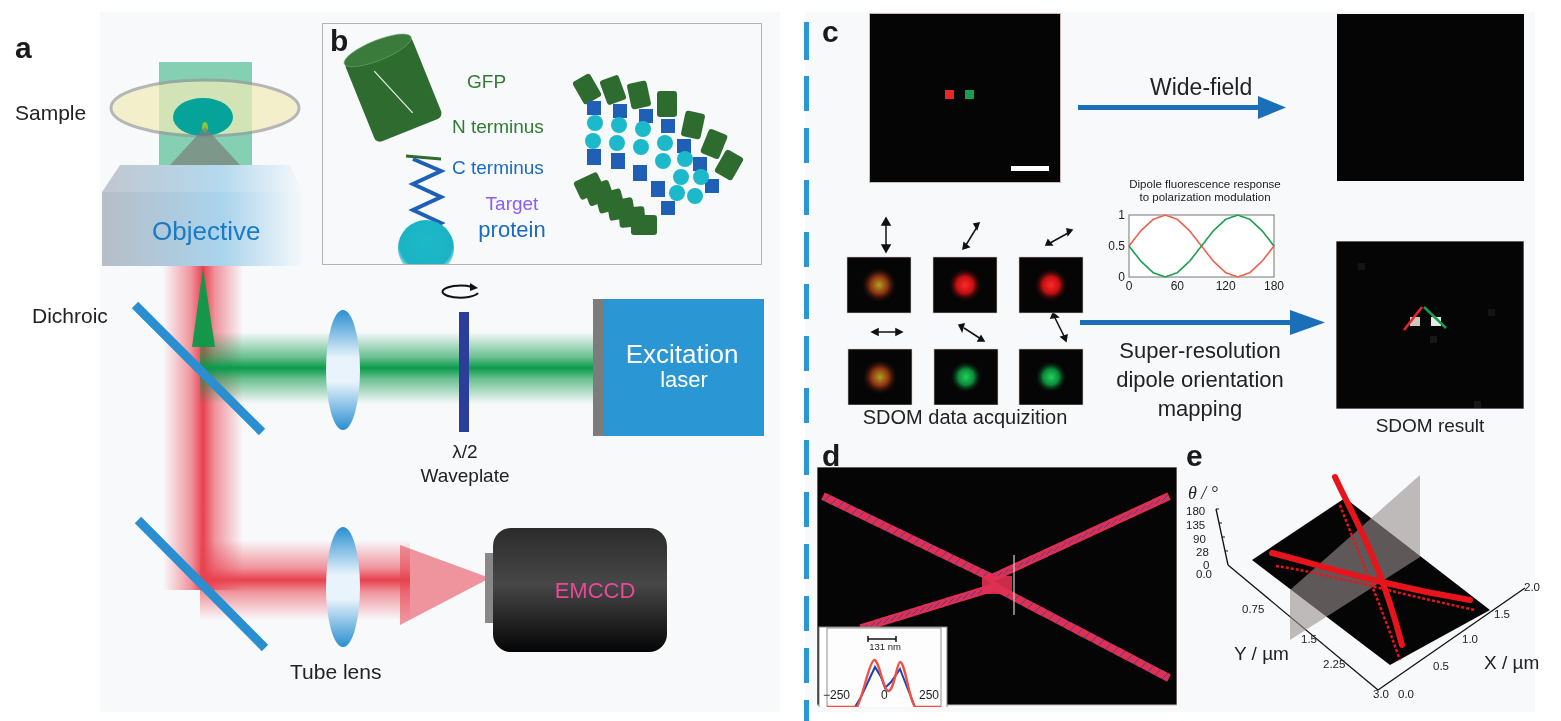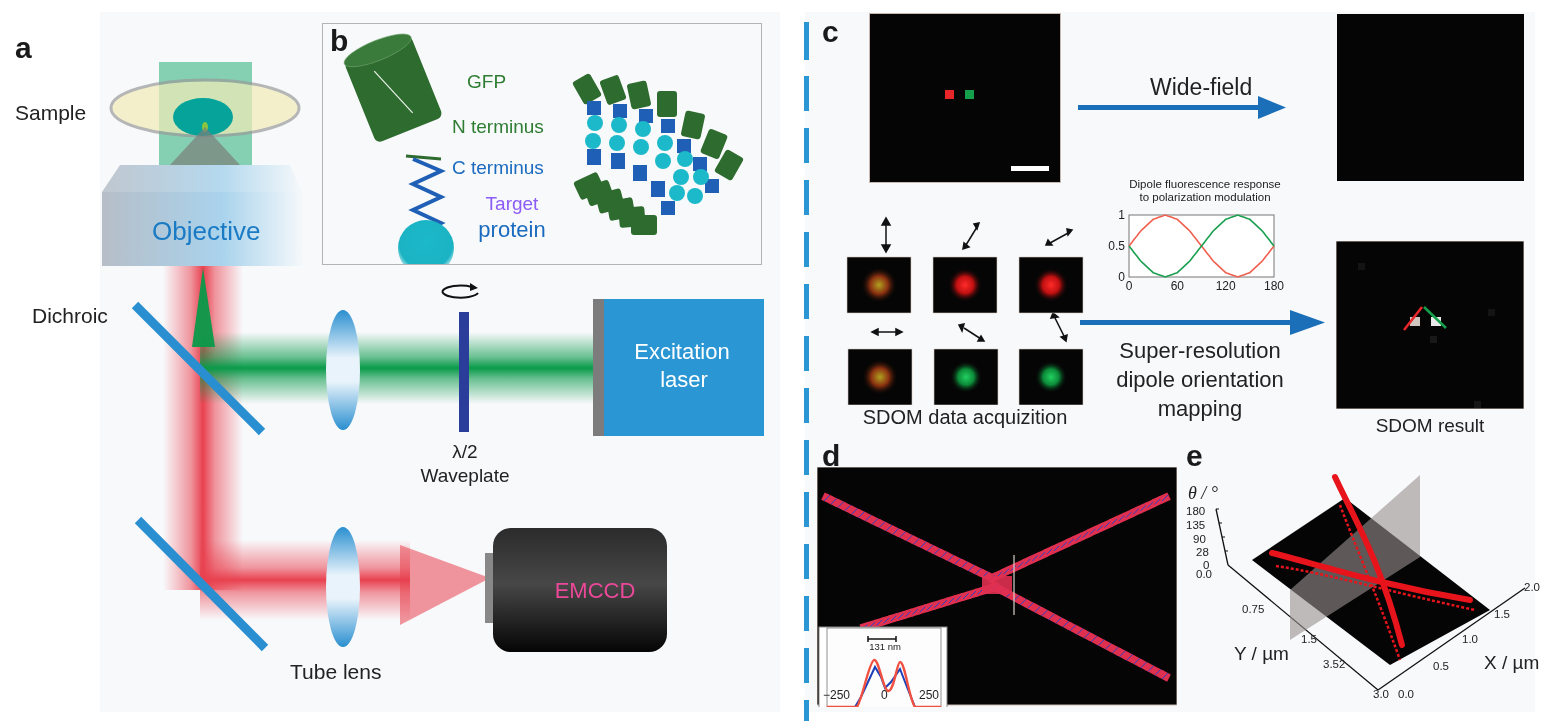--- a/index.html
+++ b/index.html
@@ -100,21 +100,21 @@
   <rect x="485" y="553" width="13" height="70" fill="#888"></rect>
   <rect x="493" y="528" width="174" height="124" rx="18" fill="url(#camGrad)"></rect>
 </svg>
 
 <div class="plabel" style="left:15px;top:33px">a</div>
 <div class="txt" style="left:15px;top:101px;font-size:21px">Sample</div>
 <div class="txt" style="left:152px;top:217px;font-size:26px;color:#1a7bc4">Objective</div>
 <div class="txt" style="left:32px;top:304px;font-size:21px">Dichroic</div>
 <div class="txt txt-c" style="left:440px;top:442px;width:50px;font-size:19px">λ/2</div>
 <div class="txt txt-c" style="left:405px;top:466px;width:120px;font-size:19px">Waveplate</div>
-<div class="txt txt-c" style="left:604px;top:340px;width:156px;font-size:22px;color:#fff">Excitation</div>
+<div class="txt txt-c" style="left:604px;top:340px;width:156px;font-size:26px;color:#fff">Excitation</div>
 <div class="txt txt-c" style="left:604px;top:368px;width:160px;font-size:22px;color:#fff">laser</div>
 <div class="txt txt-c" style="left:493px;top:579px;width:204px;font-size:22px;color:#ec4899">EMCCD</div>
 <div class="txt" style="left:290px;top:660px;font-size:21px">Tube lens</div>
 
 <div class="abs" style="left:322px;top:23px;width:438px;height:240px;border:1px solid #b3b3b3;background:#f8f9fb">
   <svg width="438" height="240">
     <g transform="translate(-322,-23)">
 
       <g transform="rotate(-22 390 85)">
         <rect x="355" y="45" width="72" height="88" rx="6" fill="#2e6b2e"></rect>
@@ -880,21 +880,21 @@
 </svg>
 <div class="txt" style="left:1188px;top:484px;font-size:18px;font-family:'Liberation Serif',serif;font-style:italic">θ / °</div>
 <div class="txt" style="left:1186px;top:505px;font-size:11.5px">180</div>
 <div class="txt" style="left:1186px;top:519px;font-size:11.5px">135</div>
 <div class="txt" style="left:1193px;top:533px;font-size:11.5px">90</div>
 <div class="txt" style="left:1196px;top:546px;font-size:11.5px">28</div>
 <div class="txt" style="left:1203px;top:559px;font-size:11.5px">0</div>
 <div class="txt" style="left:1196px;top:568px;font-size:11.5px">0.0</div>
 <div class="txt" style="left:1242px;top:603px;font-size:11.5px">0.75</div>
 <div class="txt" style="left:1301px;top:633px;font-size:11.5px">1.5</div>
-<div class="txt" style="left:1323px;top:658px;font-size:11.5px">3.52</div>
+<div class="txt" style="left:1323px;top:658px;font-size:11.5px">2.25</div>
 <div class="txt" style="left:1373px;top:688px;font-size:11.5px">3.0</div>
 <div class="txt" style="left:1234px;top:644px;font-size:19px">Y / µm</div>
 <div class="txt" style="left:1398px;top:688px;font-size:11.5px">0.0</div>
 <div class="txt" style="left:1433px;top:660px;font-size:11.5px">0.5</div>
 <div class="txt" style="left:1462px;top:633px;font-size:11.5px">1.0</div>
 <div class="txt" style="left:1494px;top:608px;font-size:11.5px">1.5</div>
 <div class="txt" style="left:1524px;top:581px;font-size:11.5px">2.0</div>
 <div class="txt" style="left:1484px;top:653px;font-size:19px">X / µm</div>
 
 </body></html>

